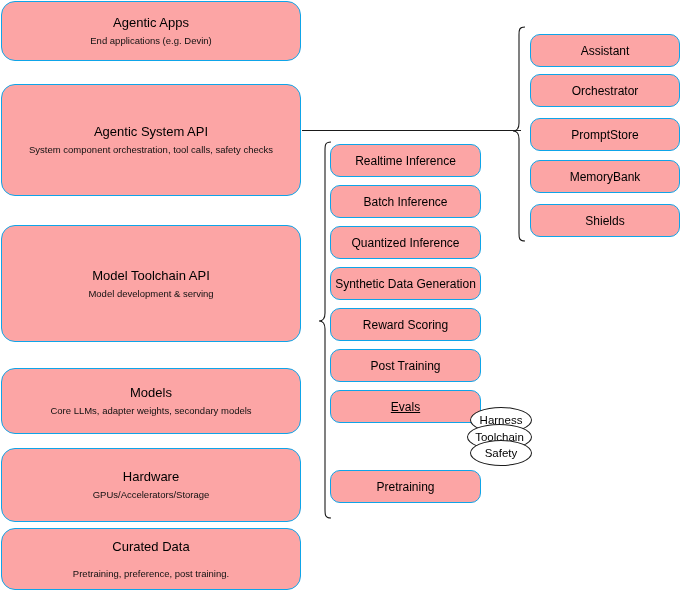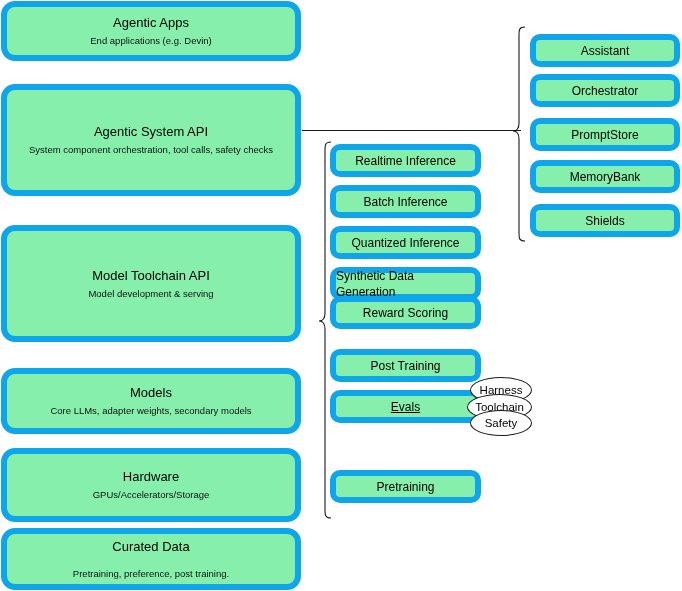--- a/index.html
+++ b/index.html
@@ -16,28 +16,28 @@
     width: 682px;
     height: 591px;
     overflow: hidden;
     background: #ffffff;
   }
 
   
   .box {
     position: absolute;
     box-sizing: border-box;
-    border: 6px solid #0ea5e9;
+    border: 1px solid #0ea5e9;
     border-radius: 14px;
-    background: #86efac;
+    background: #fca5a5;
     display: flex;
     flex-direction: column;
     align-items: center;
     justify-content: center;
-    text-align: left;
+    text-align: right;
   }
   .box .title {
     font-size: 13px;
     line-height: 16px;
     color: #000000;
   }
   .box .subtitle {
     font-size: 9.5px;
     line-height: 13px;
     color: #111111;
@@ -76,20 +76,21 @@
     border: 1px solid #1a1a1a;
     border-radius: 50%/50%;
     background: #ffffff;
     display: flex;
     align-items: center;
     justify-content: center;
     font-size: 11.5px;
     line-height: 12px;
     height: 26px;
     z-index: 6;
+    margin-top: 30px;
   }
 
   
   .hline {
     position: absolute;
     height: 1px;
     background: #1a1a1a;
   }
 
   svg.brace {
@@ -168,21 +169,21 @@
   </div>
   <div class="box cap" style="top:185px;">
     <div class="title">Batch Inference</div>
   </div>
   <div class="box cap" style="top:226px;">
     <div class="title">Quantized Inference</div>
   </div>
   <div class="box cap" style="top:267px;">
     <div class="title">Synthetic Data Generation</div>
   </div>
-  <div class="box cap" style="top:296px;">
+  <div class="box cap" style="top:308px;">
     <div class="title">Reward Scoring</div>
   </div>
   <div class="box cap" style="top:349px;">
     <div class="title">Post Training</div>
   </div>
   <div class="box cap" style="top:390px;text-decoration:underline;">
     <div class="title">Evals</div>
   </div>
   <div class="box cap" style="top:470px;">
     <div class="title">Pretraining</div>

